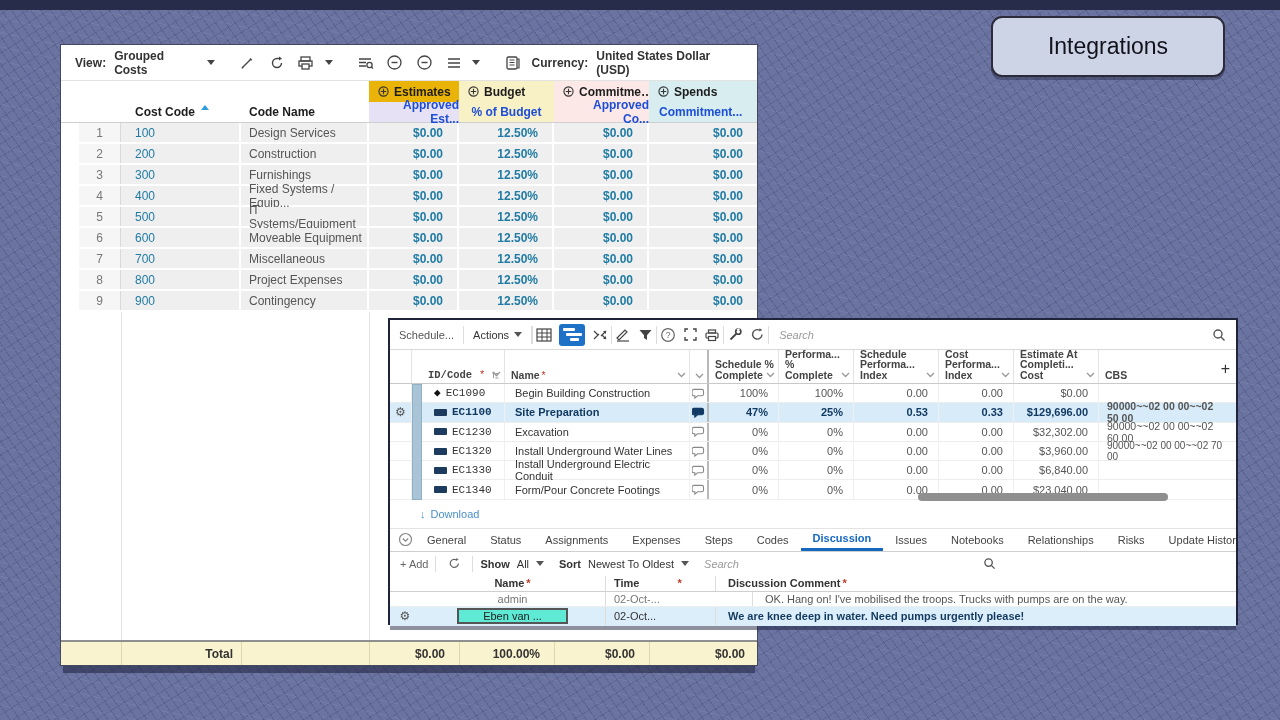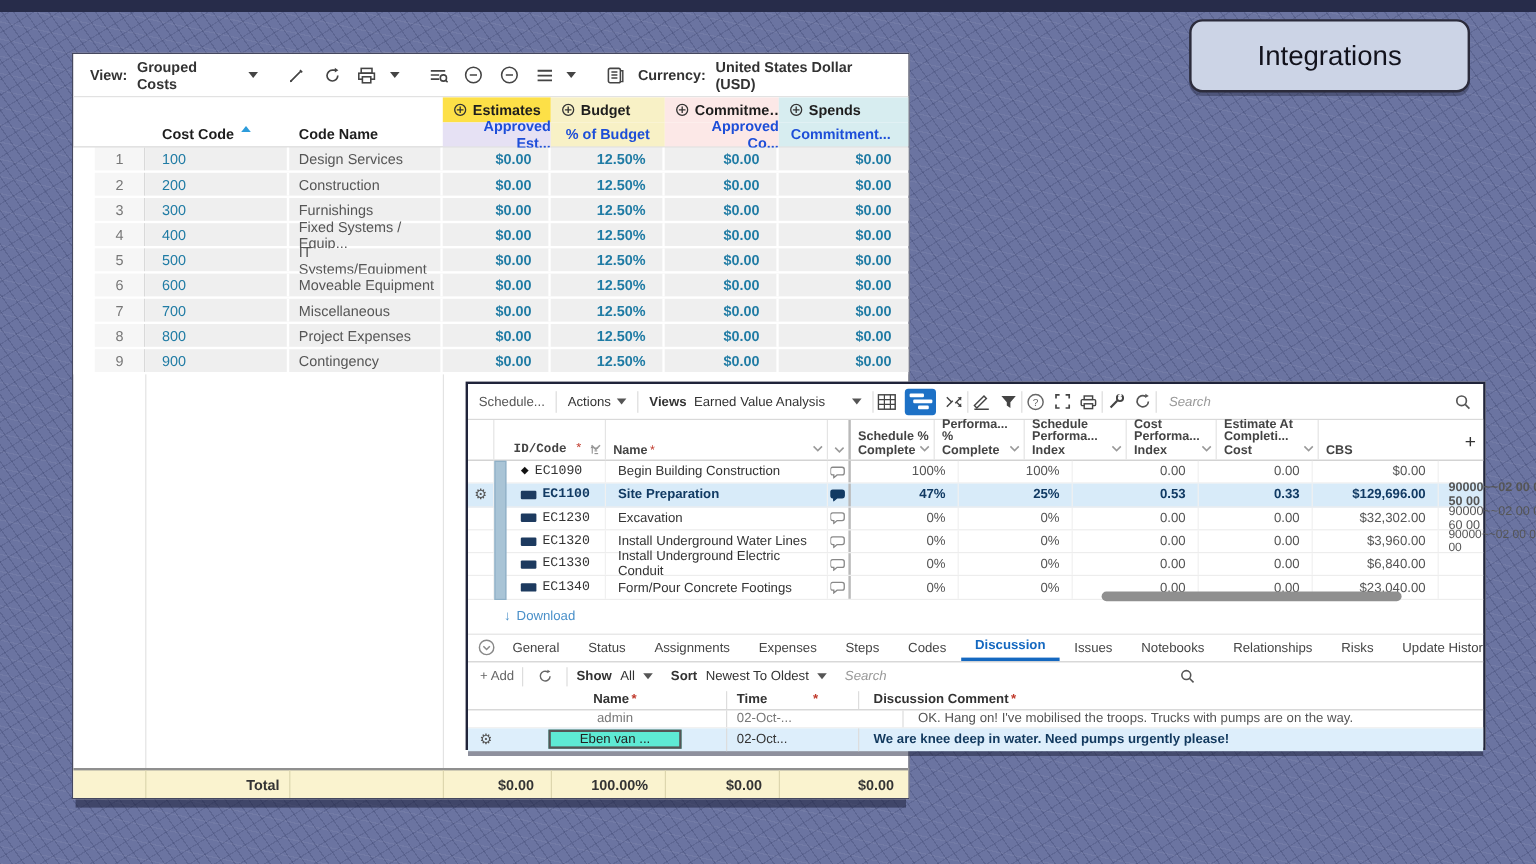--- a/index.html
+++ b/index.html
@@ -104,21 +104,21 @@
   .grow { display:flex; height:19.3px; border-bottom:1px solid #ededed; align-items:center; }
   .gc { flex:none; }
   .w-gear { width:22px; display:flex; align-items:center; justify-content:center; }
   .w-bar  { width:10px; }
   .w-id   { width:83px; display:flex; align-items:center; gap:5px; padding-left:12px;font-family:Liberation Mono, monospace; }
   .w-name { width:185px; padding-left:10px; }
   .w-bub  { width:19px; display:flex; align-items:center; justify-content:center; border-right:2px solid #b9b9b9 !important; }
   .w-c1 { width:70px; } .w-c2 { width:75px; } .w-c3 { width:85px; }
   .w-c4 { width:75px; } .w-c5 { width:85px; } .w-cbs { width:127px; padding-left:8px; border-right:none !important; }
   .grow .gc { border-right:1px solid #f0f0f0; height:100%; display:flex; align-items:center; }
-  .num-r { justify-content:flex-end !important; padding-right:10px; color:#555;margin-left:20px; }
+  .num-r { justify-content:flex-end !important; padding-right:10px; color:#555; }
   .grow.sel { background:#d8ebf9; }
   .grow.sel .txt, .grow.sel .num-r, .grow.sel .w-cbs { color:#113a63; font-weight:bold; }
   .taskbar { width:13px; height:7px; background:#1d3a5f; border-radius:1px; display:inline-block; }
   .milestone { color:#111; font-size:11px; line-height:1; }
   .bluebar { position:absolute; left:22px; top:0; width:10px; background:#a9c4d6; border:1px solid #8fb0c6; }
   .hscroll { position:absolute; height:8px; background:#8f8f8f; border-radius:4px; }
   .plus-col { position:absolute; right:6px; top:10px; font-size:16px; color:#333; }
 
   .dl-row { height:28px; display:flex; align-items:center; padding-left:30px; gap:5px; color:#4a90c9; flex:none; }
   .tabs2 { height:24px; display:flex; align-items:center; border-top:1px solid #e3e3e3;
@@ -219,21 +219,21 @@
     <span class="lbl">Currency:</span>
     <span class="val">United States Dollar (USD)</span>
   </div>
 
   <div class="sheet">
     <div class="hdrA" id="cs-hdrA">
       <div class="cc c-pad"></div>
         <div class="cc c-num"></div>
       <div class="cc c-code"></div>
         <div class="cc c-name"></div>
-    <div class="cc grp c-v1" style="background:#fde047">
+    <div class="cc grp c-v1" style="background:#eab308">
           <svg width="11" height="11" viewBox="0 0 12 12" style="flex:none">
             <circle cx="6" cy="6" r="5" fill="none" stroke="#333" stroke-width="1.2"></circle>
             <path d="M6 3 v6 M3 6 h6" stroke="#333" stroke-width="1.2"></path>
           </svg>
           <span>Estimates</span>
         </div>
         <div class="cc grp c-v2" style="background:#f8f1c6">
           <svg width="11" height="11" viewBox="0 0 12 12" style="flex:none">
             <circle cx="6" cy="6" r="5" fill="none" stroke="#333" stroke-width="1.2"></circle>
             <path d="M6 3 v6 M3 6 h6" stroke="#333" stroke-width="1.2"></path>
@@ -382,24 +382,20 @@
 <div class="win2">
 
   <div class="tb2">
     <span class="item muted">Schedule...</span>
     <span class="sep"></span>
     <span class="item">
       <span>Actions</span>
         <span class="caret" style="border-top-color:#555"></span>
     </span>
     <span class="sep"></span>
-    <span class="item" style="width:195px; justify-content:space-between;">
-      <span><b>Views</b>&nbsp;&nbsp;<span>Earned Value Analysis</span></span>
-      <span class="caret" style="border-top-color:#555"></span>
-    </span>
     <span class="sep"></span>
     <span class="icon-btn">
         <svg class="ic" width="16" height="14" viewBox="0 0 16 14">
           <rect x="1" y="1" width="14" height="12" fill="none" stroke="#444" stroke-width="1.2"></rect>
           <path d="M1 5 h14 M1 9 h14 M6 1 v12 M11 1 v12" stroke="#444" stroke-width="1"></path>
         </svg>
       </span>
     <span class="item" style="padding:0 4px;">
         <span class="gantt-btn">
           <i></i>

